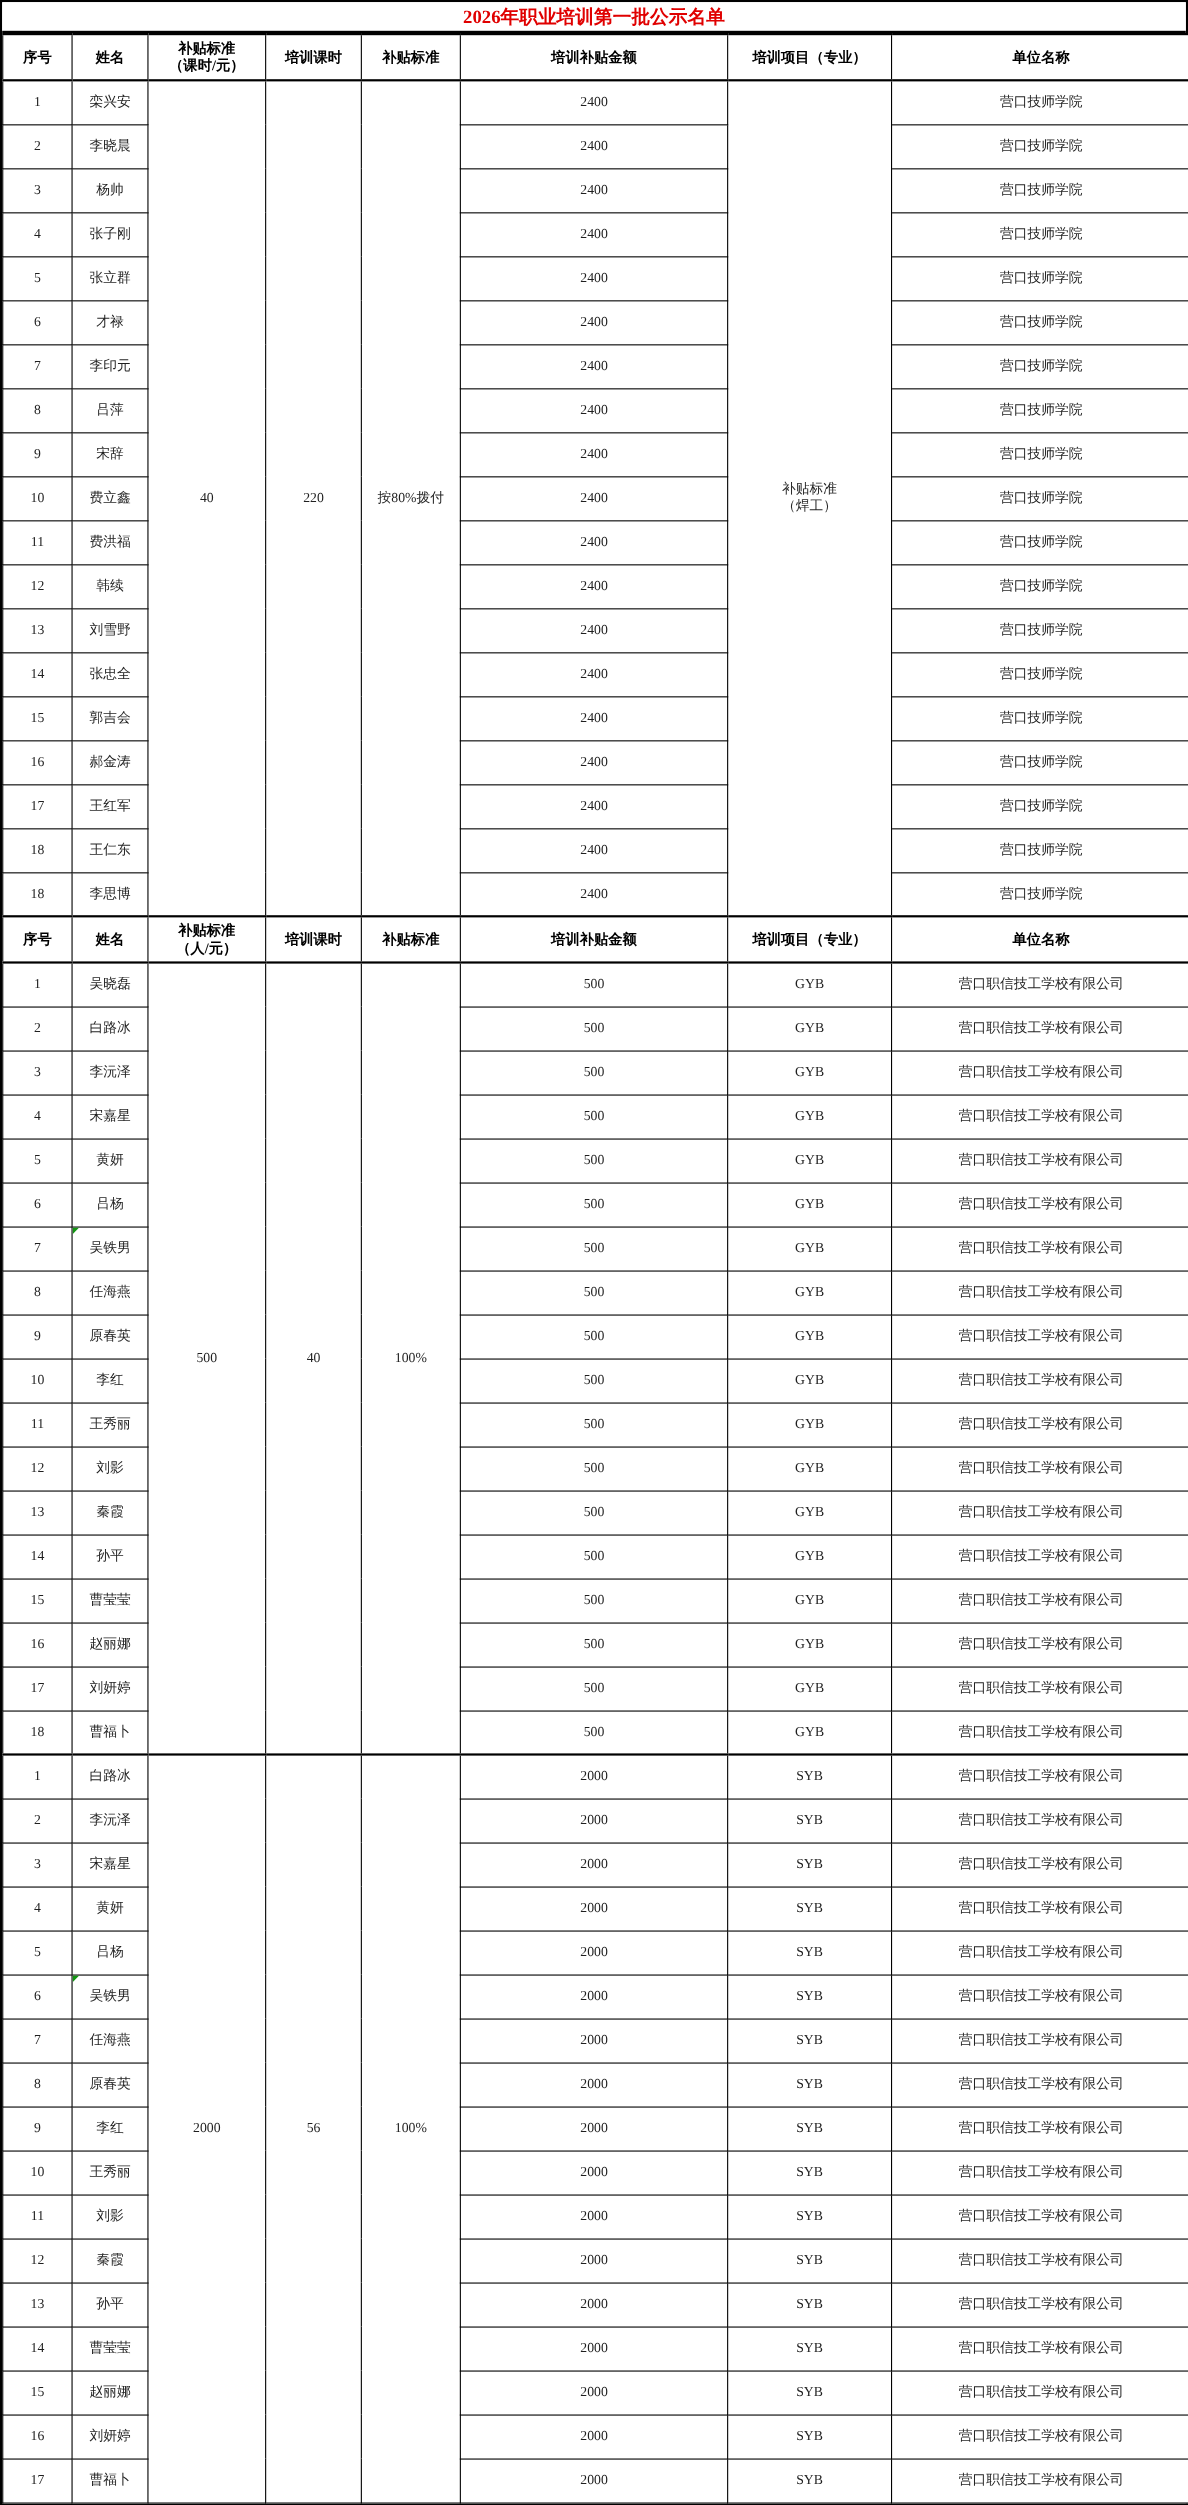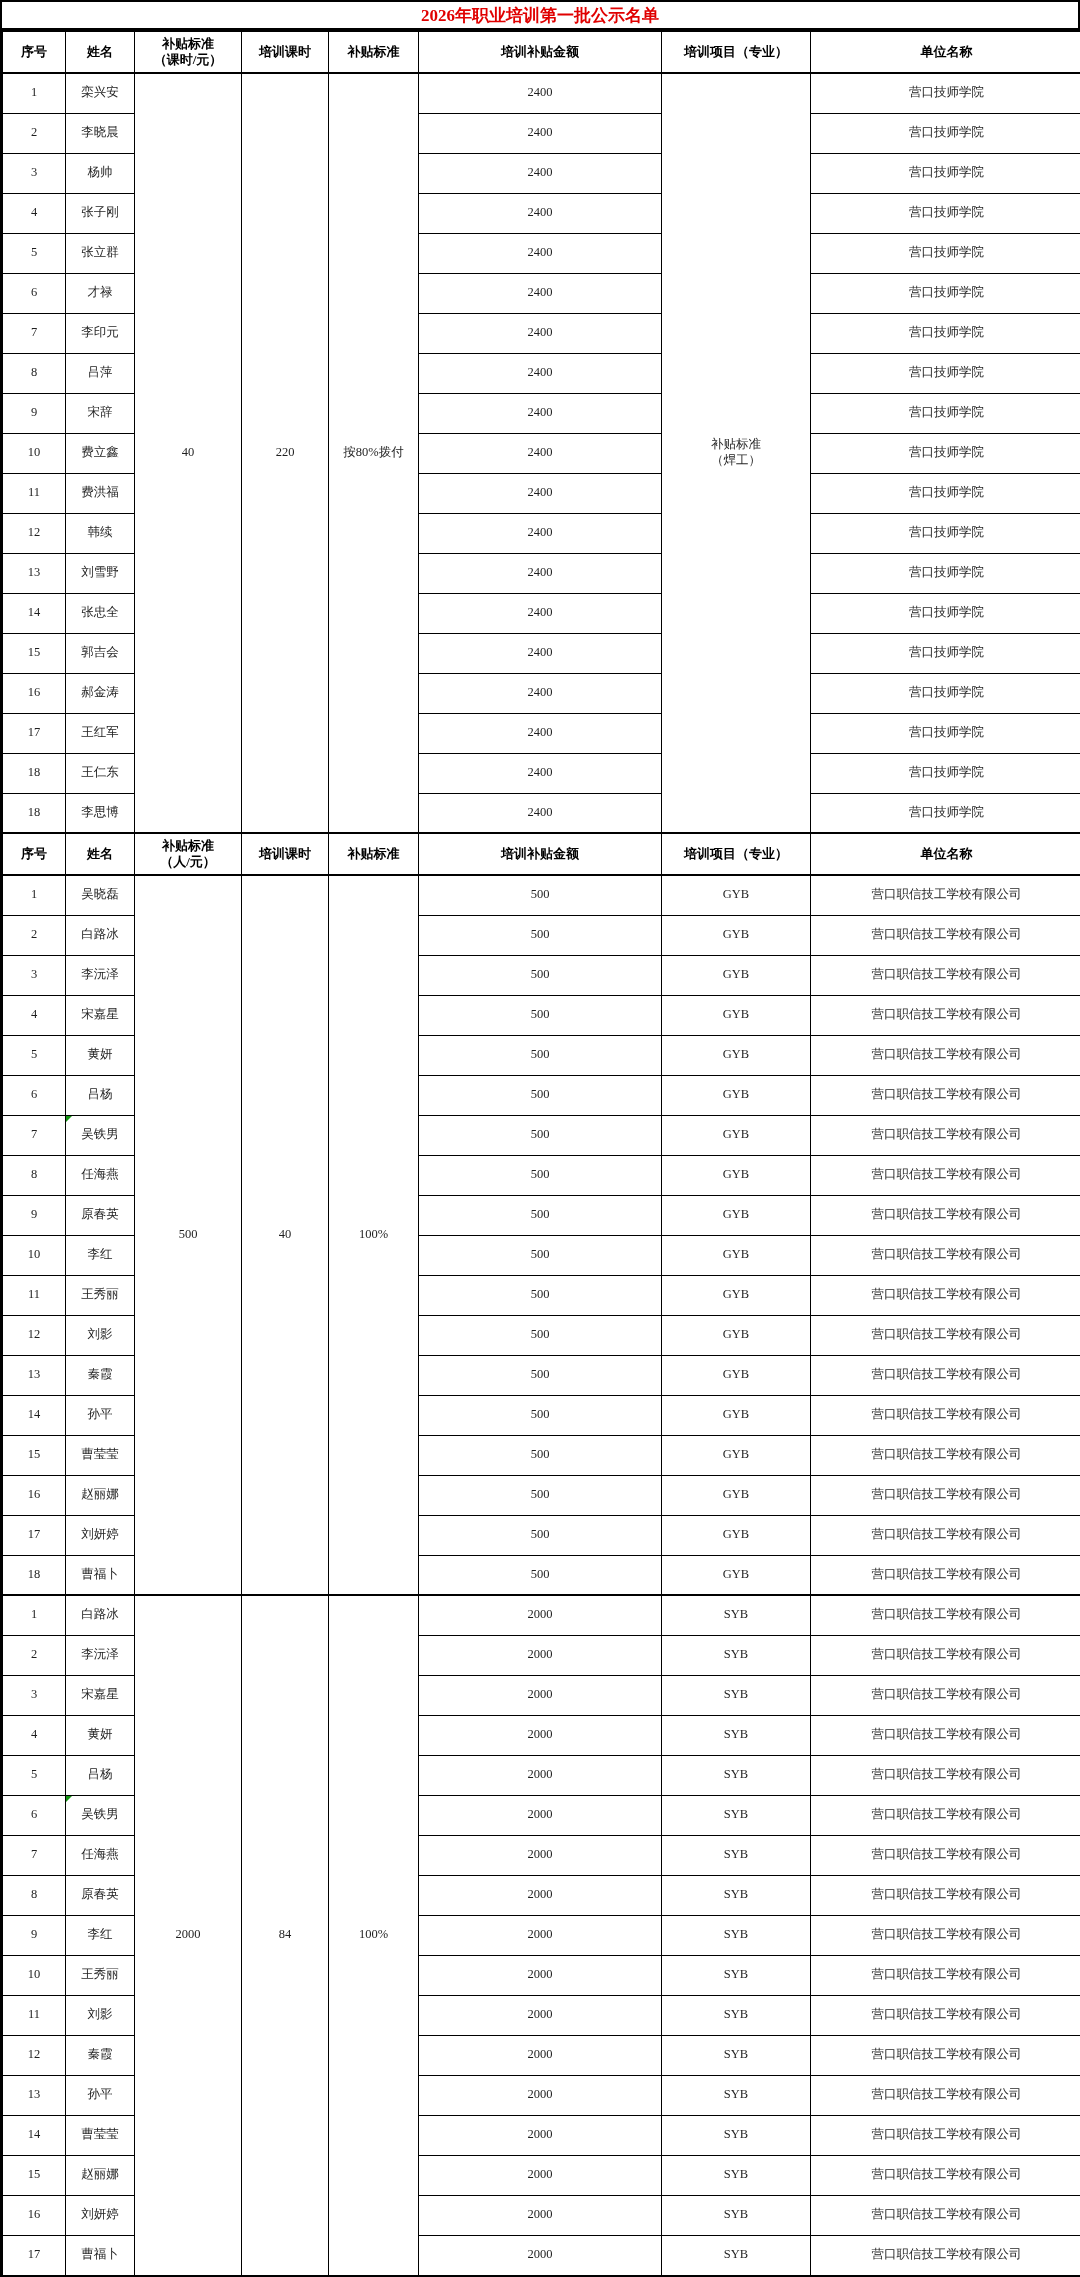--- a/index.html
+++ b/index.html
@@ -312,21 +312,21 @@
           <td>18</td>
           <td>曹福卜</td>
           <td>500</td>
           <td>GYB</td>
           <td>营口职信技工学校有限公司</td>
         </tr>
         <tr class="data-row section-start">
           <td>1</td>
           <td>白路冰</td>
           <td rowspan="17">2000</td>
-          <td rowspan="17">84</td>
+          <td rowspan="17">56</td>
           <td rowspan="17">100%</td>
           <td>2000</td>
           <td>SYB</td>
           <td>营口职信技工学校有限公司</td>
         </tr>
         <tr class="data-row">
           <td>2</td>
           <td>李沅泽</td>
           <td>2000</td>
           <td>SYB</td>

